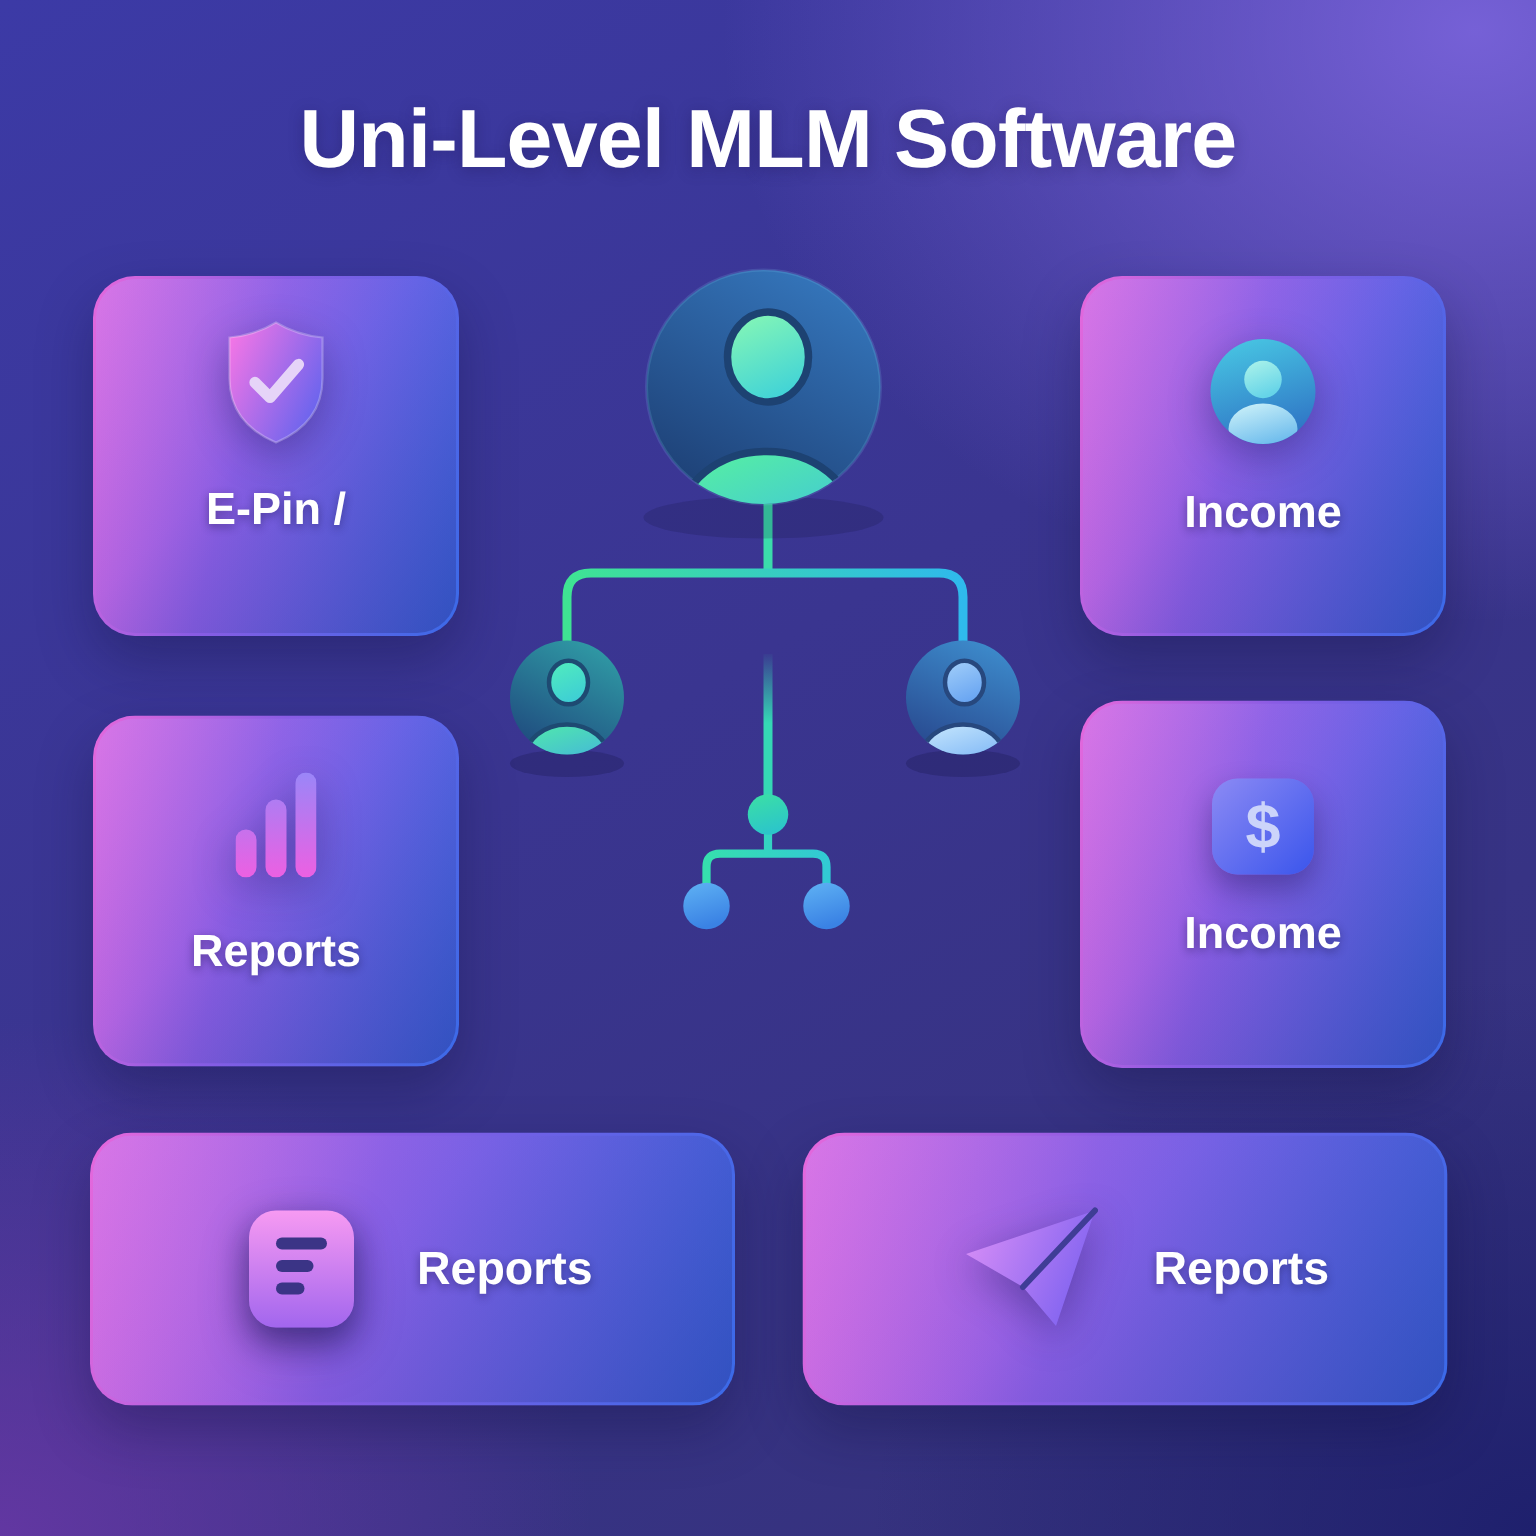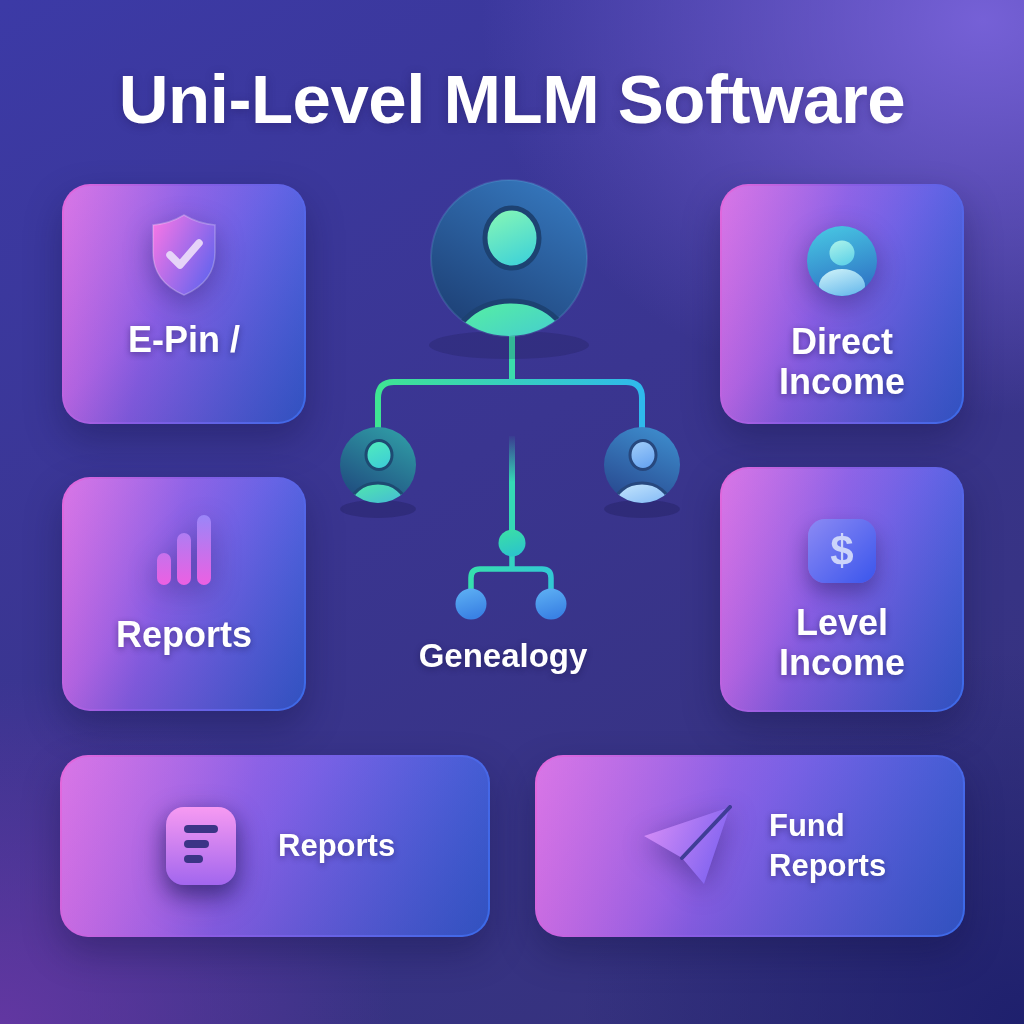--- a/index.html
+++ b/index.html
@@ -8,41 +8,41 @@
     position:relative;width:1024px;height:1024px;overflow:hidden;
     font-family:"Liberation Sans",sans-serif;
     background:
       radial-gradient(70% 55% at 96% 2%, rgba(128,104,226,0.85) 0%, rgba(128,104,226,0) 70%),
       radial-gradient(55% 48% at 0% 100%, rgba(112,56,170,0.75) 0%, rgba(112,56,170,0) 70%),
       radial-gradient(62% 52% at 100% 100%, rgba(28,30,108,0.90) 0%, rgba(28,30,108,0) 70%),
       linear-gradient(150deg,#3c3aa6 0%,#3a3590 45%,#343178 100%);
   }
   .title{
     position:absolute;top:60px;left:0;width:100%;margin:0;
-    text-align:center;color:#fff;font-size:69px;font-weight:700;letter-spacing:-0.5px;
+    text-align:center;color:#fff;font-size:55px;font-weight:700;letter-spacing:-0.5px;
     text-shadow:0 2px 10px rgba(28,20,80,0.35);
   }
   .tree-svg{position:absolute;inset:0;pointer-events:none;}
   .tree-caption{
     position:absolute;left:353px;top:637px;width:300px;text-align:center;
     color:#fff;font-size:33px;line-height:37px;font-weight:700;
     text-shadow:0 2px 6px rgba(25,20,70,0.45);
   }
   .card{
     position:absolute;border-radius:28px;border:2px solid transparent;
     background:
       linear-gradient(135deg, rgba(186,150,255,0.30) 0%, rgba(120,110,220,0.10) 45%, rgba(36,44,130,0.40) 100%) padding-box,
       linear-gradient(105deg,#e668dc 0%,#8a5ce4 42%,#3a6ae8 100%) border-box;
     box-shadow:0 16px 36px rgba(18,16,64,0.35);
     backdrop-filter:blur(5px);
   }
   .col{display:flex;flex-direction:column;align-items:center;}
   .row{display:flex;align-items:center;}
   .label{
-    color:#fff;font-size:36px;line-height:40px;font-weight:700;text-align:center;
+    color:#fff;font-size:30px;line-height:40px;font-weight:700;text-align:center;
     text-shadow:0 2px 6px rgba(25,20,70,0.45);
   }
   #card-epin{left:62px;top:184px;width:244px;height:240px;}
   #card-direct{left:720px;top:184px;width:244px;height:240px;}
   #card-reports-mid{left:62px;top:477px;width:244px;height:234px;}
   #card-level{left:720px;top:467px;width:244px;height:245px;}
   #card-reports-bottom{left:60px;top:755px;width:430px;height:182px;padding-left:104px;}
   #card-fund{left:535px;top:755px;width:430px;height:182px;padding-left:104px;}
   #card-epin .icon{margin-top:26px;}       #card-epin .label{margin-top:22px;}
   #card-direct .icon{margin-top:38px;}     #card-direct .label{margin-top:24px;}
@@ -178,21 +178,20 @@
         <ellipse cx="642" cy="506" rx="28" ry="23" fill="url(#gRB)" stroke="#27487e" stroke-width="3"></ellipse>
       </g>
     </g>
 
     <circle cx="512" cy="543" r="13.5" fill="url(#gNT)"></circle>
     <circle cx="471" cy="604" r="15.5" fill="url(#gNB)"></circle>
     <circle cx="551" cy="604" r="15.5" fill="url(#gNB)"></circle>
   </svg>
 
   <div class="tree-caption">
-    <div>Genealogy</div>
   </div>
 
   <div class="card col" id="card-epin">
     <svg class="icon" width="78" height="86" viewBox="0 0 78 86">
       <defs>
         <linearGradient id="shG" x1="0" y1="0.2" x2="1" y2="0.8">
           <stop offset="0" stop-color="#f075e6"></stop>
             <stop offset="1" stop-color="#5f63ee"></stop>
         </linearGradient>
       </defs>
@@ -223,21 +222,20 @@
             <circle cx="37" cy="37" r="35"></circle>
           </clipPath>
       </defs>
       <circle cx="37" cy="37" r="35" fill="url(#ucG)"></circle>
       <g clip-path="url(#ucClip)">
         <circle cx="37" cy="29" r="12.5" fill="url(#ucHd)"></circle>
         <ellipse cx="37" cy="62" rx="23" ry="17" fill="url(#ucBd)"></ellipse>
       </g>
     </svg>
     <div class="label">
-      <div>Direct</div>
       <div>Income</div>
     </div>
   </div>
 
   <div class="card col" id="card-reports-mid">
     <svg class="icon" width="54" height="70" viewBox="0 0 54 70">
       <defs>
         <linearGradient id="bcG" x1="0" y1="70" x2="0" y2="0" gradientUnits="userSpaceOnUse">
           <stop offset="0" stop-color="#ec60e2"></stop>
             <stop offset="1" stop-color="#9a86f8"></stop>
@@ -250,21 +248,20 @@
     <div class="label">
       <div>Reports</div>
     </div>
   </div>
 
   <div class="card col" id="card-level">
     <div class="dollar-badge">
       <span>$</span>
     </div>
     <div class="label">
-      <div>Level</div>
       <div>Income</div>
     </div>
   </div>
 
   <div class="card row" id="card-reports-bottom">
     <div class="doc-badge icon">
       <i></i>
         <i></i>
         <i></i>
     </div>
@@ -278,18 +275,17 @@
       <defs>
         <linearGradient id="plG" x1="0" y1="0.3" x2="1" y2="0.7">
           <stop offset="0" stop-color="#d48cf6"></stop>
             <stop offset="1" stop-color="#7a60f0"></stop>
         </linearGradient>
       </defs>
       <path d="M3 32 L89 3 L63 80 L41 54 Z" fill="url(#plG)"></path>
       <path d="M89 3 L41 54" stroke="#3f3d96" stroke-width="4" fill="none" stroke-linecap="round"></path>
     </svg>
     <div class="label">
-      <div>Fund</div>
       <div>Reports</div>
     </div>
   </div>
 
 </div>
 
 </body></html>

